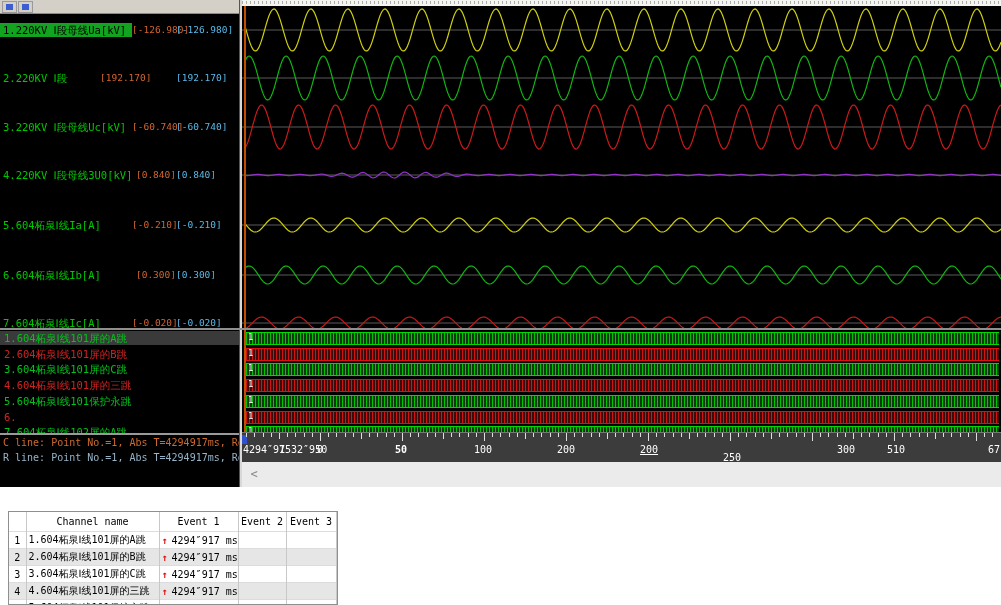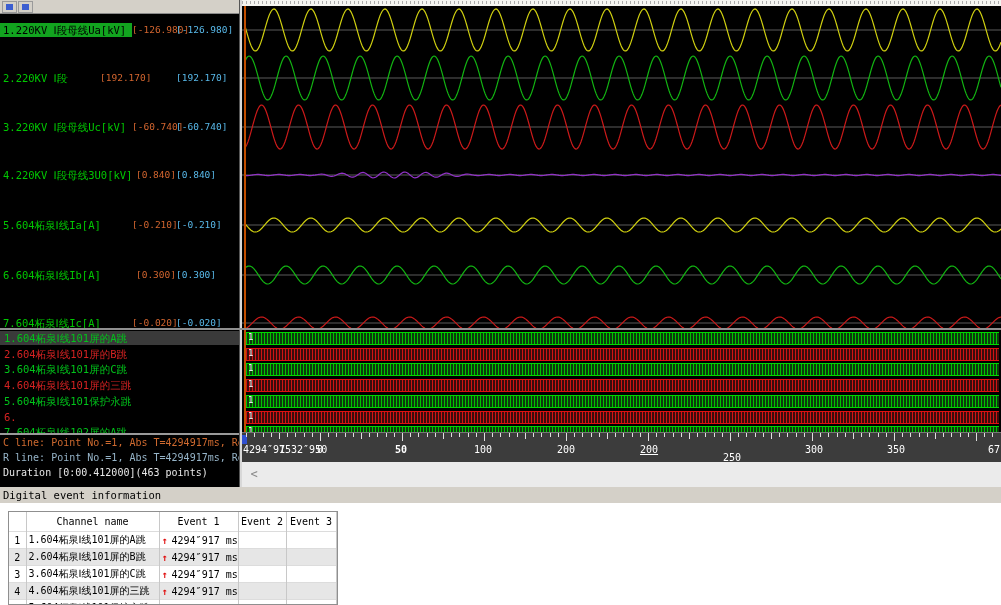--- a/index.html
+++ b/index.html
@@ -122,21 +122,20 @@
         <div class="d-row d-green" style="top: 362.4px;">3.604柘泉Ⅰ线101屏的C跳</div>
         <div class="d-row d-red" style="top: 378.1px;">4.604柘泉Ⅰ线101屏的三跳</div>
         <div class="d-row d-green" style="top: 393.8px;">5.604柘泉Ⅰ线101保护永跳</div>
         <div class="d-row d-red" style="top: 409.5px;">6.</div>
         <div class="d-row d-green" style="top: 425.2px;">7.604柘泉Ⅰ线102屏的A跳</div>
       </div>
     <div id="sep-status"></div>
     <div id="status-area">
       <div class="st-line" id="st-c">C line: Point No.=1, Abs T=4294917ms,  Rel T=42949</div>
       <div class="st-line" id="st-r">R line: Point No.=1, Abs T=4294917ms,  Rel T=42949</div>
-      <div class="st-line" id="st-dur">Duration [0:00.412000](463 points)</div>
     </div>
   </div>
 
   <div id="splitter"></div>
 
   <div id="right-panel">
     <div id="wave-top-strip"></div>
     <div id="wave-area">
       <svg id="wave-svg" width="759" height="324">
           <line x1="0" x2="759" y1="24" y2="24" stroke="#5a5a5a" stroke-width="1"></line>
@@ -275,33 +274,32 @@
         <div class="tick" style="left: 750.4px; height: 4px;"></div>
         <div class="tick" style="left: 758.6px; height: 4px;"></div>
         <div class="axis-label" style="left: 1px;">4294″91</div>
         <div class="axis-label" style="left: 37px;">7532″950</div>
         <div class="axis-label" style="left: 75px;">0</div>
         <div class="axis-label" style="left: 153px; font-weight: bold;">50</div>
         <div class="axis-label" style="left: 232px;">100</div>
         <div class="axis-label" style="left: 315px;">200</div>
         <div class="axis-label" style="left: 398px; text-decoration: underline;">200</div>
         <div class="axis-label" style="left: 481px; margin-top: 8px;">250</div>
-        <div class="axis-label" style="left: 563px;">300</div>
-        <div class="axis-label" style="left: 645px;">350</div>
+        <div class="axis-label" style="left: 595px;">300</div>
+        <div class="axis-label" style="left: 645px;">510</div>
         <div class="axis-label" style="left: 746px;">67</div>
       </div>
     <div id="h-scrollbar">
       <div id="scroll-left">&lt;</div>
     </div>
   </div>
 
   <div id="sep-analog-digital"></div>
 
   <div id="bottom-section">
-    <div id="event-title">Digital event information</div>
     <div id="event-table-wrap">
       <table id="event-table">
         <colgroup>
             <col style="width:17px">
             <col style="width:133px">
             <col style="width:79px">
             <col style="width:48px">
             <col style="width:50px">
           </colgroup>
         <thead>

